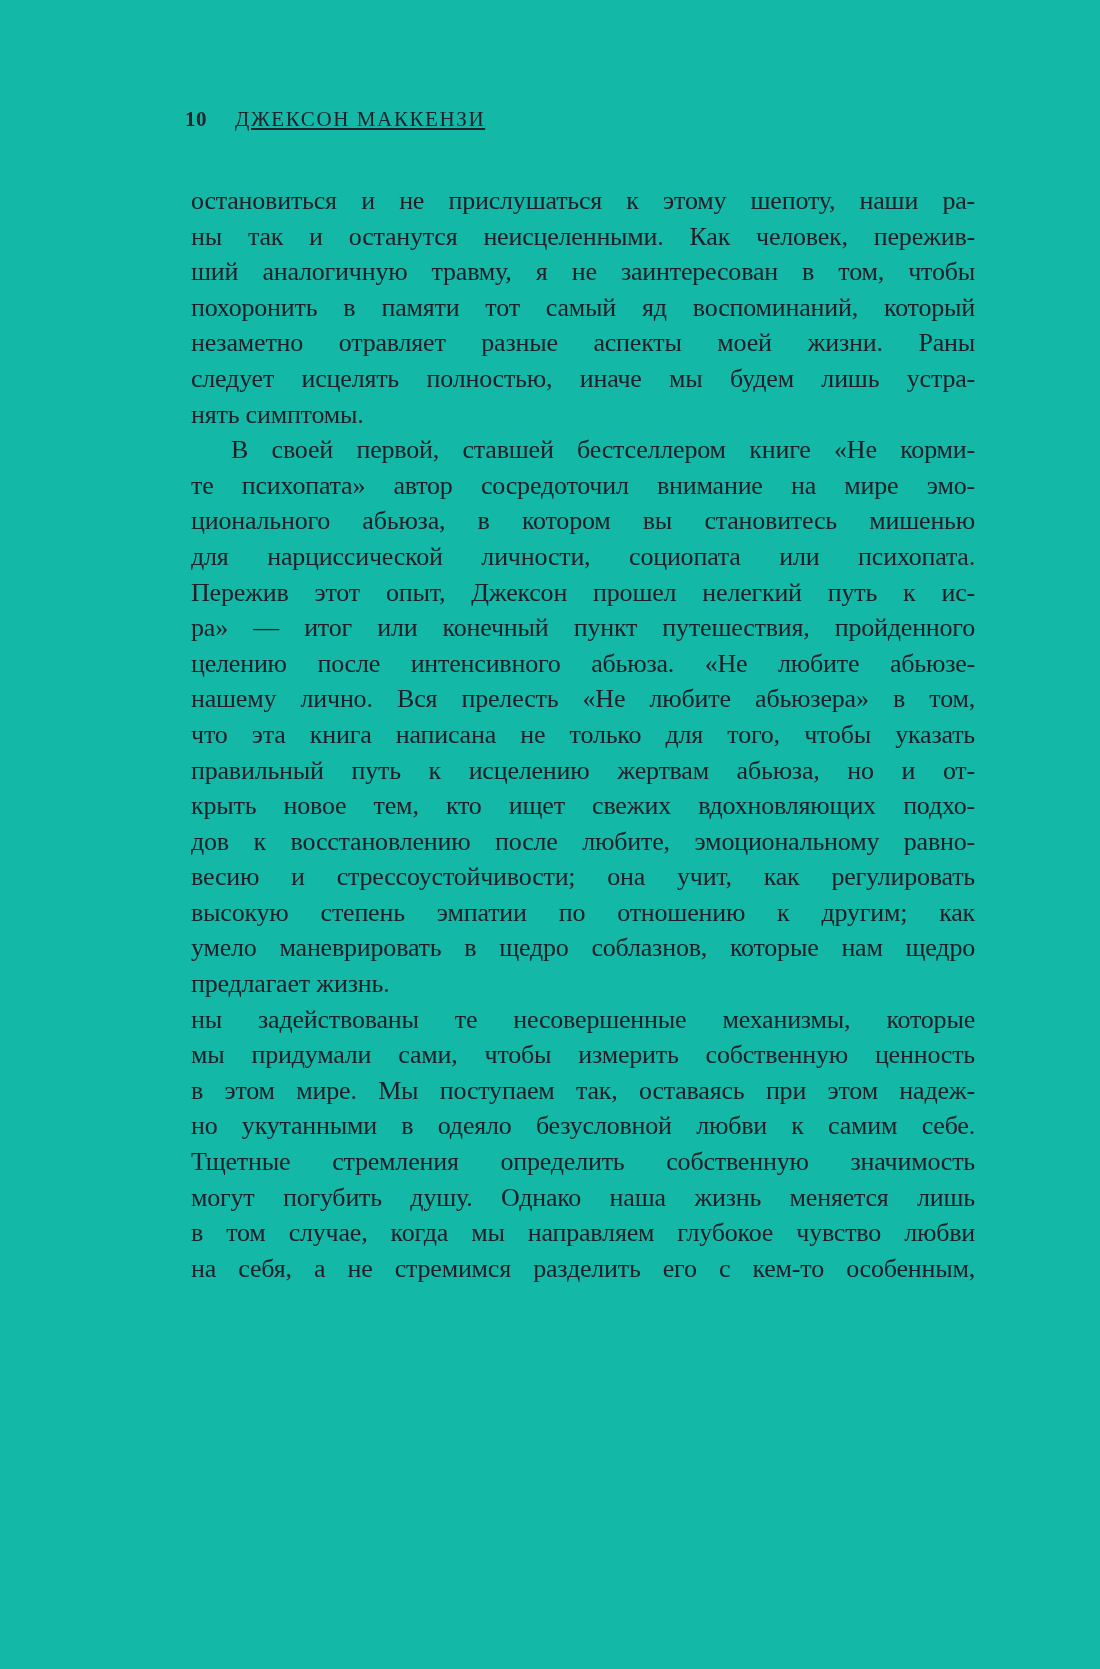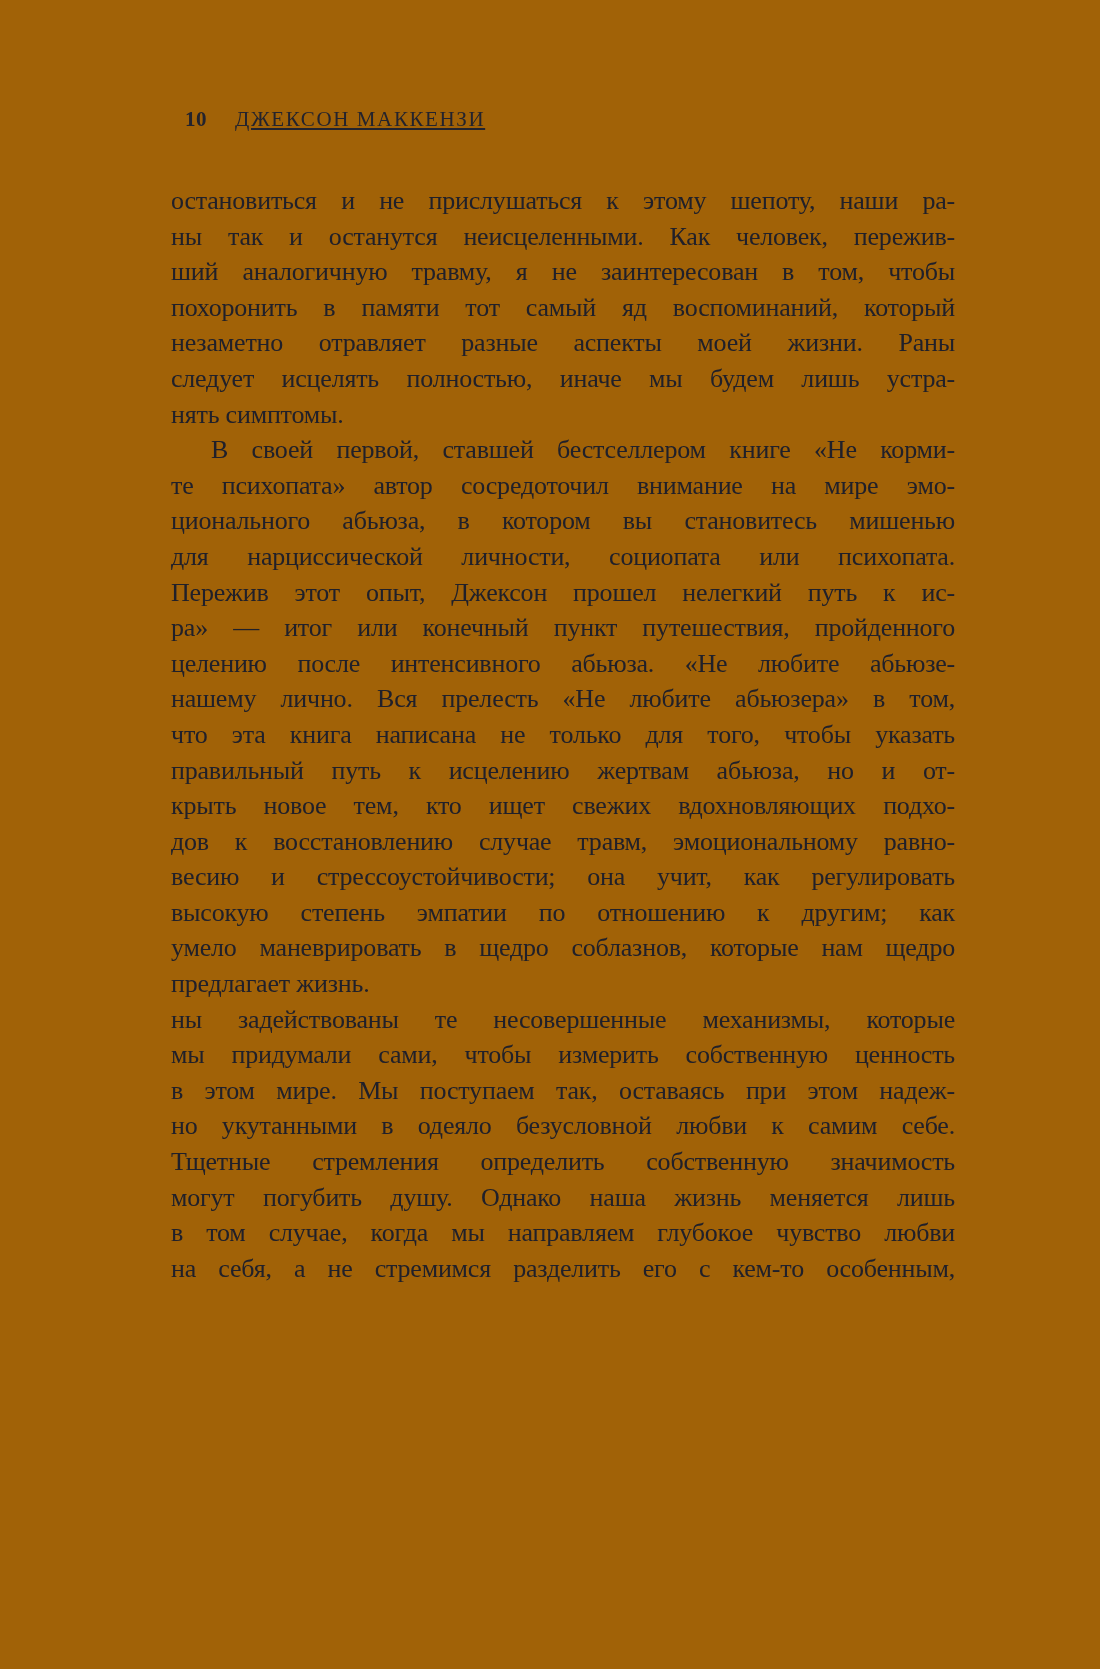--- a/index.html
+++ b/index.html
@@ -4,21 +4,21 @@
 <style>
   html, body {
     margin: 0;
     padding: 0;
     background: #ffffff;
   }
   .page {
     position: relative;
     width: 1100px;
     height: 1669px;
-    background: #a16207;
+    background: #14b8a6;
     font-family: "Liberation Serif", "DejaVu Serif", serif;
     color: #20202a;
     overflow: hidden;
   }
   .running-head {
     position: absolute;
     top: 107px;
     left: 185px;
     display: flex;
     align-items: baseline;
@@ -30,21 +30,21 @@
     font-weight: bold;
     letter-spacing: 0.5px;
   }
   .runtitle {
     letter-spacing: 1.6px;
     text-decoration: underline;
   }
   .textblock {
     position: absolute;
     top: 183px;
-    left: 171px;
+    left: 191px;
     width: 784px;
   }
   .line {
     font-size: 26px;
     line-height: 35.6px;
     letter-spacing: -0.2px;
     text-align: justify;
     text-align-last: justify;
     white-space: normal;
   }
@@ -79,21 +79,21 @@
     <div class="line">те психопата» автор сосредоточил внимание на мире эмо-</div>
     <div class="line">ционального абьюза, в котором вы становитесь мишенью</div>
     <div class="line">для нарциссической личности, социопата или психопата.</div>
     <div class="line">Пережив этот опыт, Джексон прошел нелегкий путь к ис-</div>
     <div class="line">ра» — итог или конечный пункт путешествия, пройденного</div>
     <div class="line">целению после интенсивного абьюза. «Не любите абьюзе-</div>
     <div class="line">нашему лично. Вся прелесть «Не любите абьюзера» в том,</div>
     <div class="line">что эта книга написана не только для того, чтобы указать</div>
     <div class="line">правильный путь к исцелению жертвам абьюза, но и от-</div>
     <div class="line">крыть новое тем, кто ищет свежих вдохновляющих подхо-</div>
-    <div class="line">дов к восстановлению случае травм, эмоциональному равно-</div>
+    <div class="line">дов к восстановлению после любите, эмоциональному равно-</div>
     <div class="line">весию и стрессоустойчивости; она учит, как регулировать</div>
     <div class="line">высокую степень эмпатии по отношению к другим; как</div>
     <div class="line">умело маневрировать в щедро соблазнов, которые нам щедро</div>
     <div class="line para-end">предлагает жизнь.</div>
 
     <div class="line">ны задействованы те несовершенные механизмы, которые</div>
     <div class="line">мы придумали сами, чтобы измерить собственную ценность</div>
     <div class="line">в этом мире. Мы поступаем так, оставаясь при этом надеж-</div>
     <div class="line">но укутанными в одеяло безусловной любви к самим себе.</div>
     <div class="line">Тщетные стремления определить собственную значимость</div>

